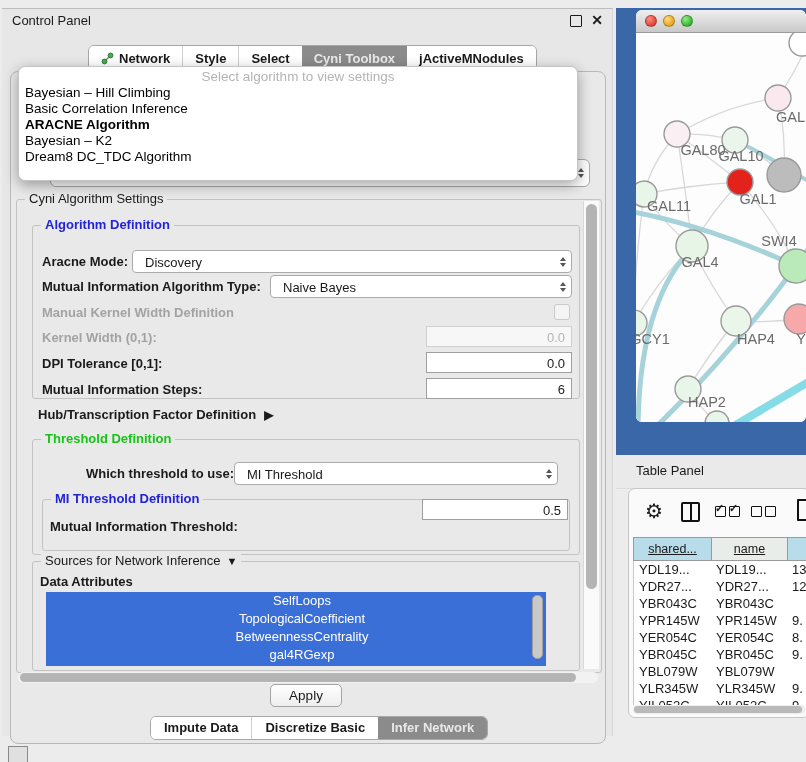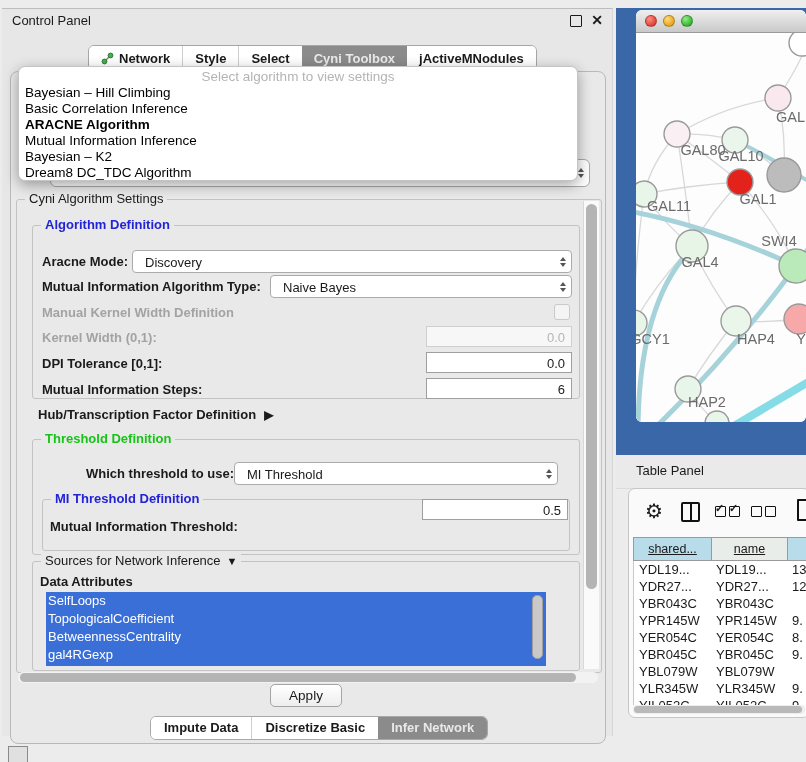--- a/index.html
+++ b/index.html
@@ -47,21 +47,21 @@
   .spin .dn{border-top:4px solid #555;}
   .field{position:absolute;background:#fff;border:1px solid #9f9f9f;height:21px;line-height:21px;text-align:right;padding-right:6px;box-sizing:border-box;font-size:13px;}
   .field.dis{background:#f7f7f7;border-color:#cfcfcf;color:#b5b5b5;}
   .checkbox{position:absolute;width:14px;height:14px;border:1px solid #c9c9c9;border-radius:3px;background:#f4f4f4;}
 
   .arrow-right{display:inline-block;margin-left:8px;font-size:12px;}
   .arrow-down{display:inline-block;margin-left:6px;font-size:11px;}
 
   
   .attr-list{position:absolute;left:44px;top:583px;width:500px;height:74px;color:#fff;font-size:13px;overflow:hidden;}
-  .attr-list .li{height:18px;line-height:18px;padding-left:2px;}
+  .attr-list .li{height:18px;line-height:18px;padding-left:12px;text-align:center;}
   .attr-scroll{position:absolute;right:3px;top:3px;width:9px;height:62px;background:#c9c9c9;border-radius:5px;border:1px solid #9f9f9f;}
 
   
   .vscroll{position:absolute;left:581px;top:192px;width:15px;height:468px;background:#fafafa;border-left:1px solid #d8d8d8;}
   .vscroll .thumb{position:absolute;left:2px;top:3px;width:11px;height:385px;background:#b4b4b4;border-radius:6px;}
   .hscroll{position:absolute;left:16px;top:663px;width:580px;height:11px;background:#f2f2f2;border-radius:5px;}
   .hscroll .thumb{position:absolute;left:2px;top:1px;width:556px;height:9px;background:#b4b4b4;border-radius:5px;}
 
   
   .apply-btn{position:absolute;left:268px;top:675px;width:70px;height:21px;background:linear-gradient(#ffffff,#ededed);border:1px solid #a5a5a5;border-radius:5px;text-align:center;line-height:21px;font-size:13.5px;}
@@ -232,21 +232,20 @@
       <div class="btab">Impute Data</div>
       <div class="btab">Discretize Basic</div>
       <div class="btab selected">Infer Network</div>
     </div>
 
     <div class="popup">
       <div class="ph">Select algorithm to view settings</div>
       <div class="item">Bayesian – Hill Climbing</div>
       <div class="item">Basic Correlation Inference</div>
       <div class="item bold">ARACNE Algorithm</div>
-      <div class="item">Mutual Information Inference</div>
       <div class="item">Bayesian – K2</div>
       <div class="item">Dream8 DC_TDC Algorithm</div>
     </div>
   </section>
 
   <div class="corner-btn"></div>
 
   <div class="desktop-blue" style="background: rgb(58, 103, 168);"></div>
 
   <div class="net-window">

